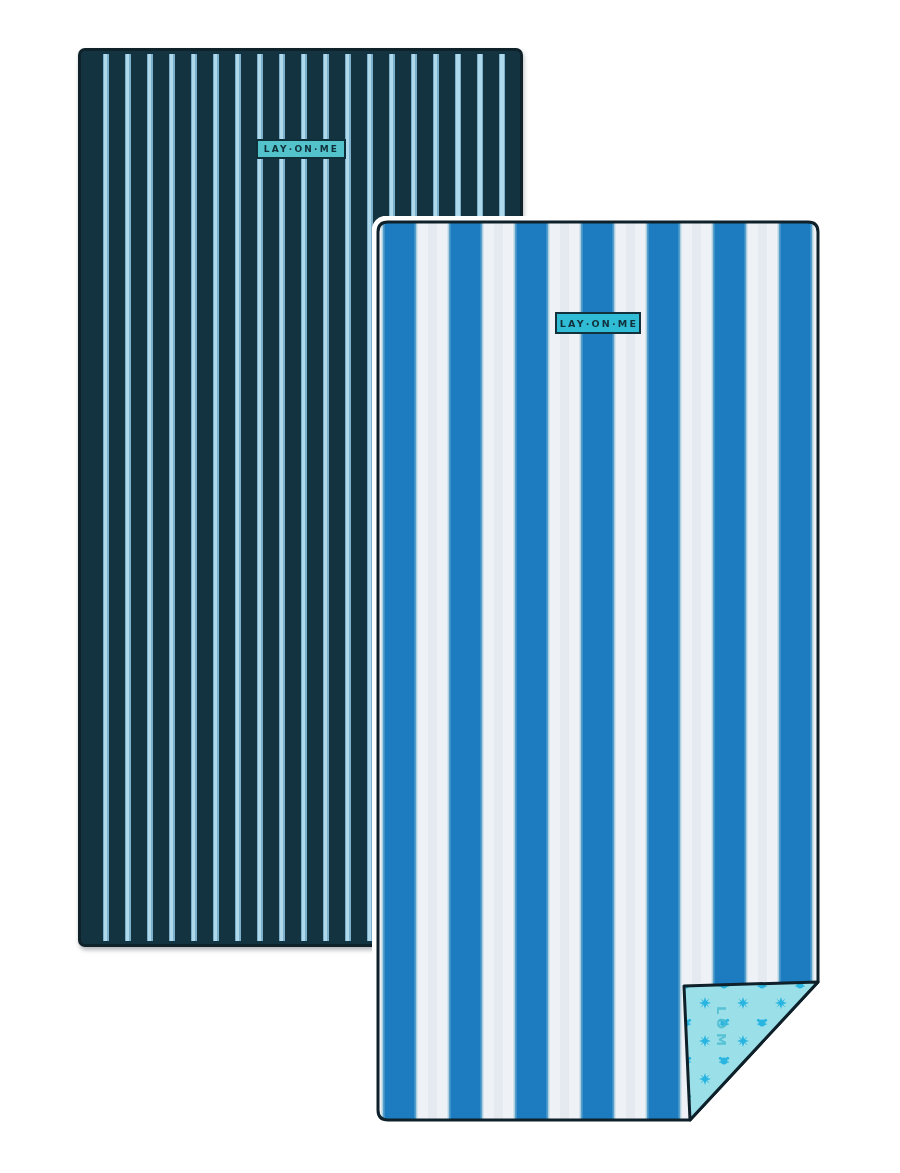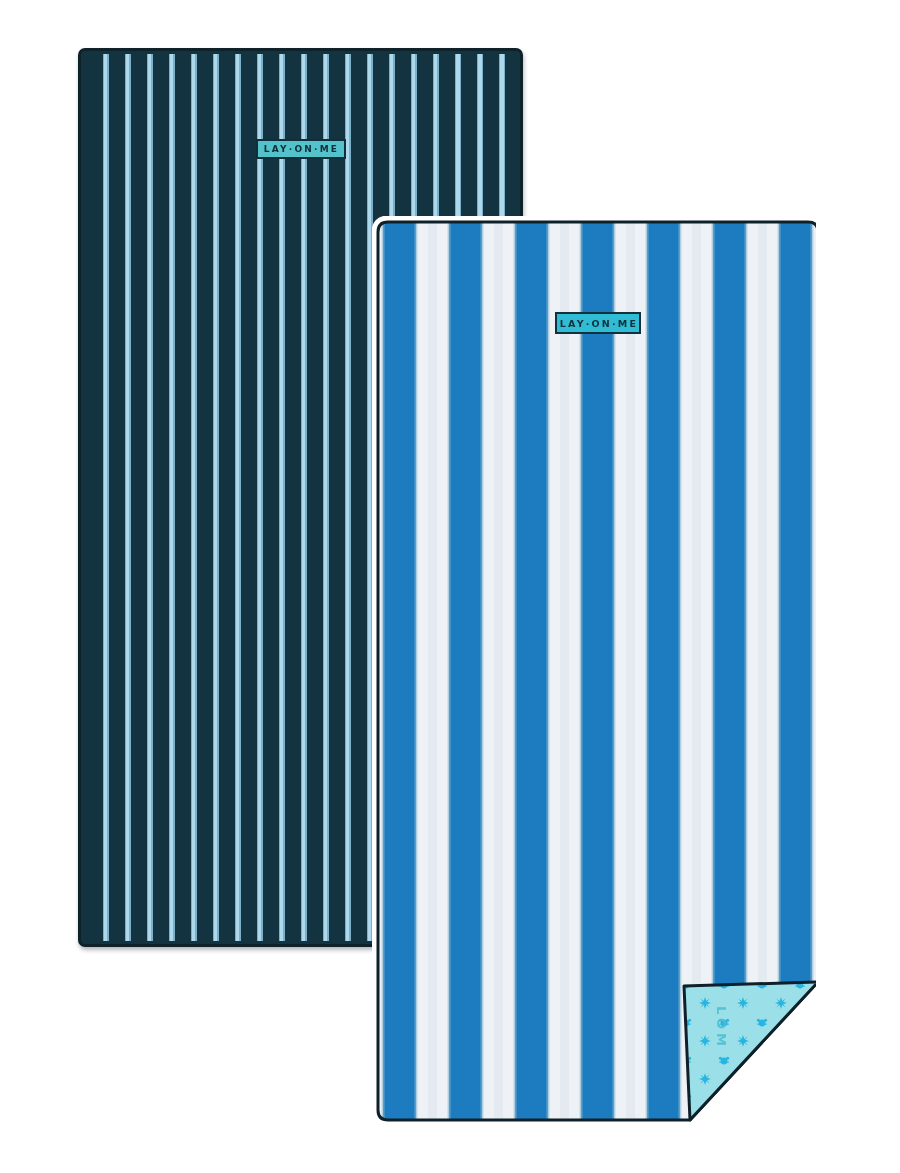--- a/index.html
+++ b/index.html
@@ -1,18 +1,18 @@
 <!DOCTYPE html>
 <html><head>
 <meta charset="utf-8">
 <style>
   html,body{margin:0;padding:0;background:#ffffff;}
   .stage{
     position:relative;
-    width:816px;height:1173px;
+    width:899px;height:1173px;
     background:#ffffff;
     overflow:hidden;
     font-family:"DejaVu Sans", sans-serif;
     border-radius:24px;
   }
   
   .towel-left{
     position:absolute;
     left:78px;top:48px;
     width:439px;height:893px;

